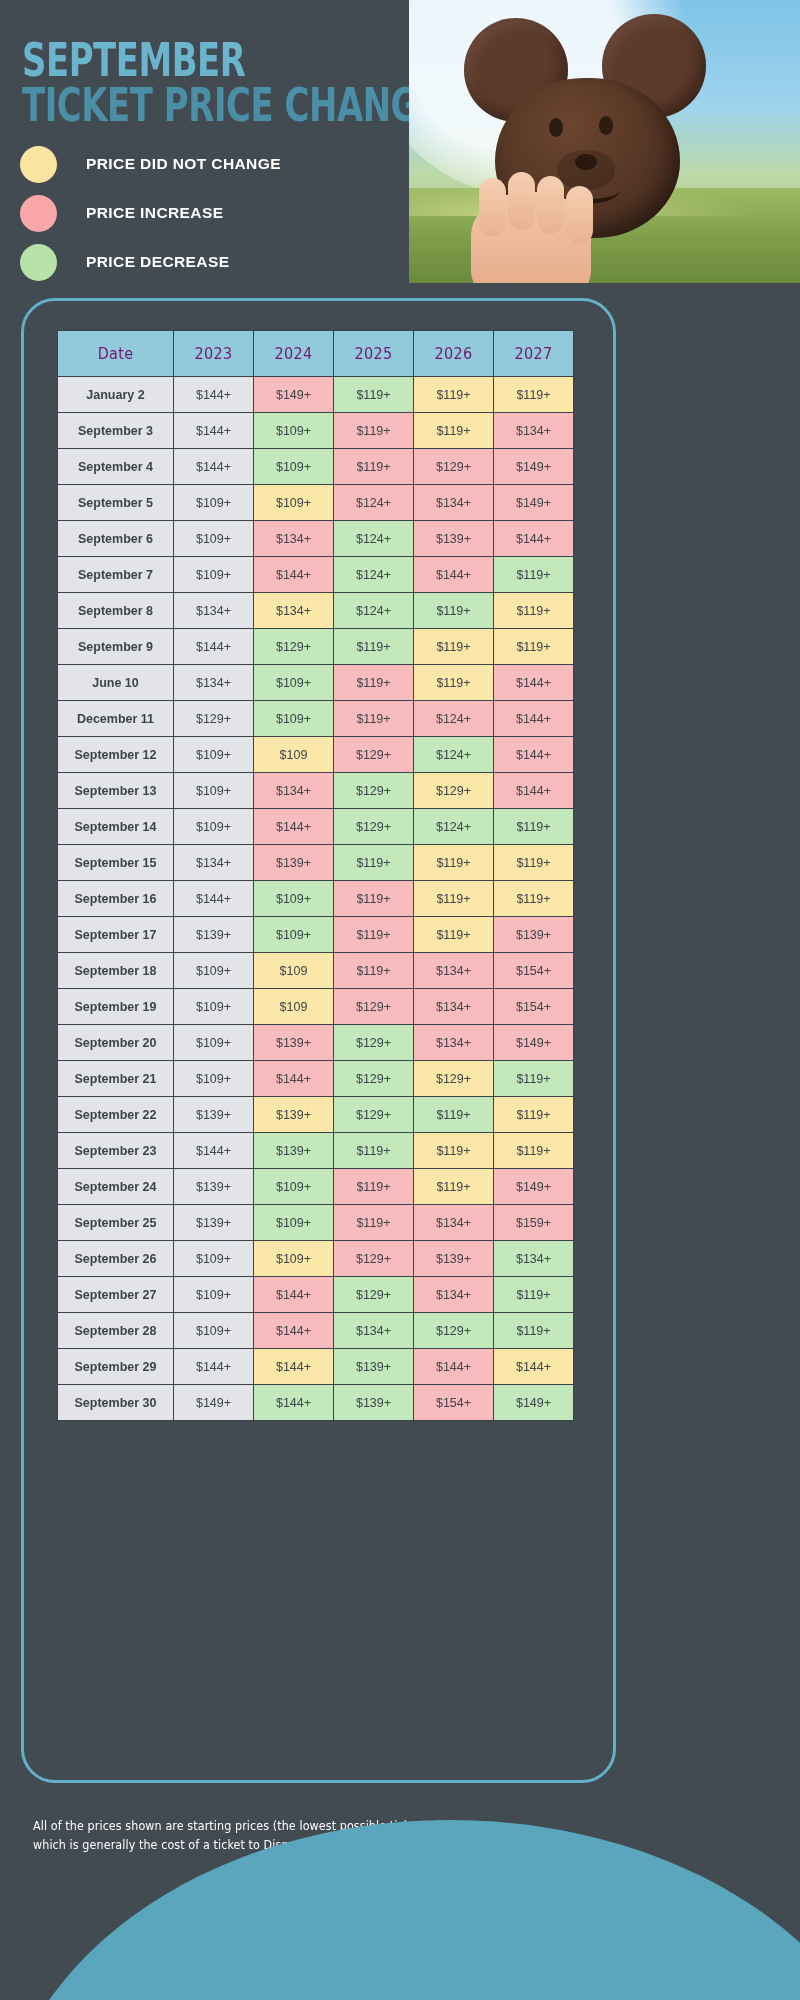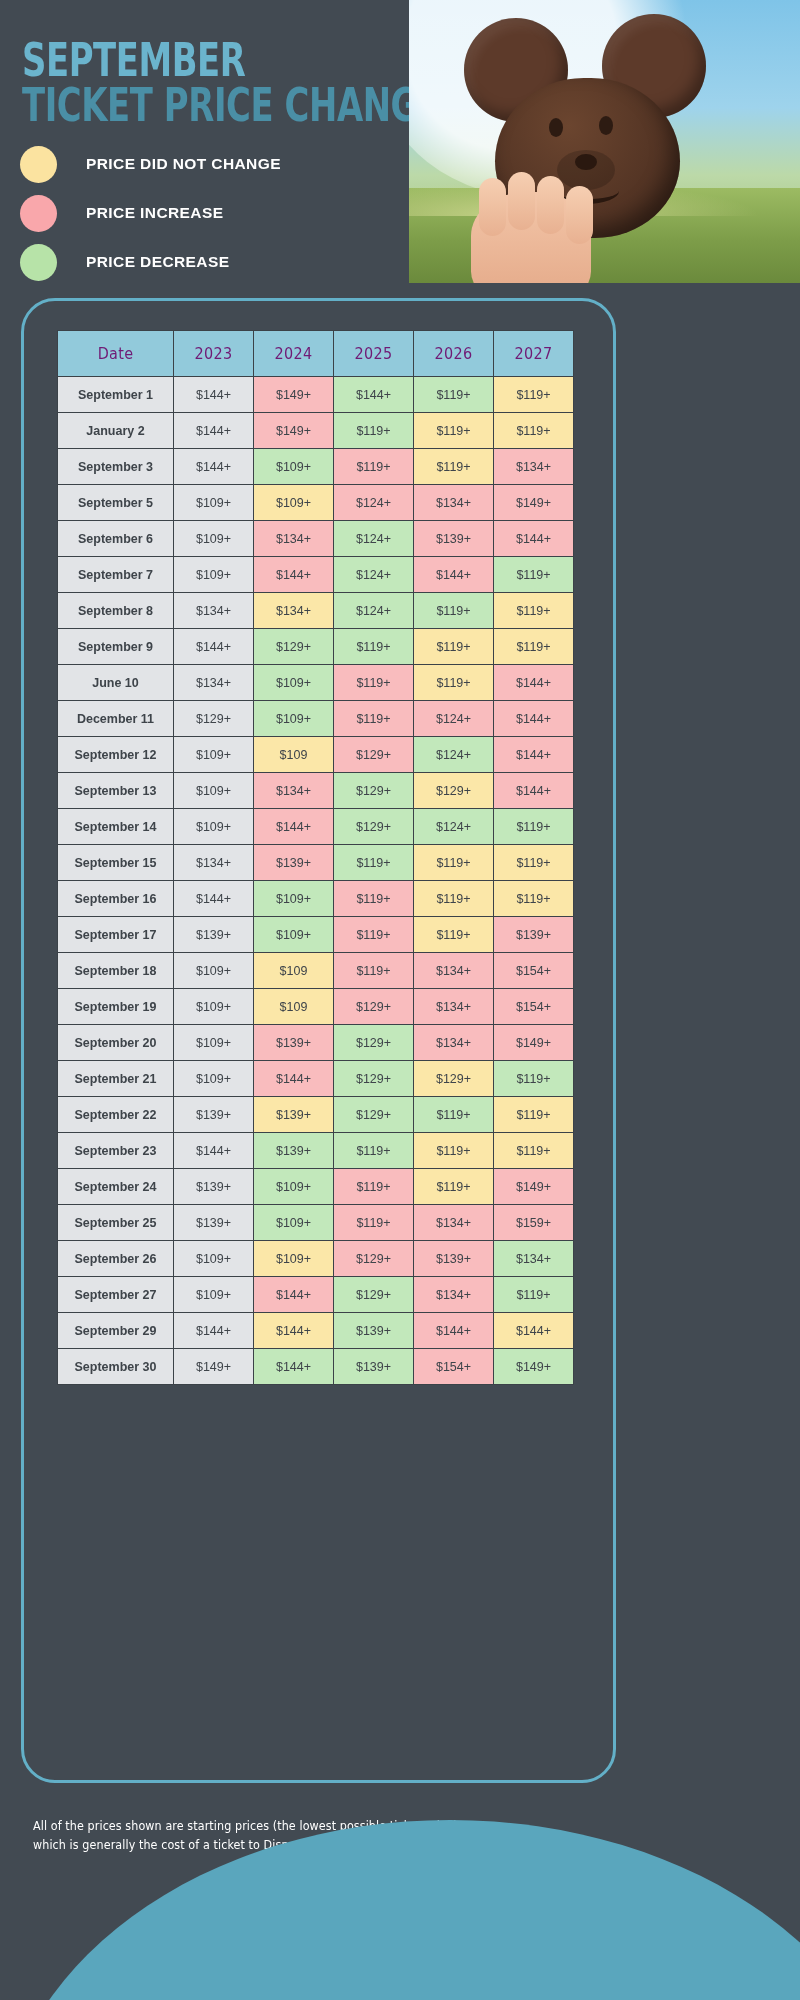--- a/index.html
+++ b/index.html
@@ -250,42 +250,42 @@
         <th>Date</th>
         <th>2023</th>
         <th>2024</th>
         <th>2025</th>
         <th>2026</th>
         <th>2027</th>
       </tr>
     </thead>
     <tbody>
         <tr>
-          <td class="date-cell">September 1</td>
+          <td class="date-cell">January 2</td>
           <td class="val">$144+</td>
           <td class="inc">$149+</td>
-          <td class="dec">$144+</td>
-          <td class="dec">$119+</td>
-          <td class="same">$119+</td>
-        </tr>
-        <tr>
-          <td class="date-cell">January 2</td>
-          <td class="val">$144+</td>
+          <td class="dec">$119+</td>
+          <td class="same">$119+</td>
+          <td class="same">$119+</td>
+        </tr>
+        <tr>
+          <td class="date-cell">September 3</td>
+          <td class="val">$144+</td>
+          <td class="dec">$109+</td>
+          <td class="inc">$119+</td>
+          <td class="same">$119+</td>
+          <td class="inc">$134+</td>
+        </tr>
+        <tr>
+          <td class="date-cell">September 4</td>
+          <td class="val">$144+</td>
+          <td class="dec">$109+</td>
+          <td class="inc">$119+</td>
+          <td class="inc">$129+</td>
           <td class="inc">$149+</td>
-          <td class="dec">$119+</td>
-          <td class="same">$119+</td>
-          <td class="same">$119+</td>
-        </tr>
-        <tr>
-          <td class="date-cell">September 3</td>
-          <td class="val">$144+</td>
-          <td class="dec">$109+</td>
-          <td class="inc">$119+</td>
-          <td class="same">$119+</td>
-          <td class="inc">$134+</td>
         </tr>
         <tr>
           <td class="date-cell">September 5</td>
           <td class="val">$109+</td>
           <td class="same">$109+</td>
           <td class="inc">$124+</td>
           <td class="inc">$134+</td>
           <td class="inc">$149+</td>
         </tr>
         <tr>
@@ -455,20 +455,28 @@
           <td class="inc">$129+</td>
           <td class="inc">$139+</td>
           <td class="dec">$134+</td>
         </tr>
         <tr>
           <td class="date-cell">September 27</td>
           <td class="val">$109+</td>
           <td class="inc">$144+</td>
           <td class="dec">$129+</td>
           <td class="inc">$134+</td>
+          <td class="dec">$119+</td>
+        </tr>
+        <tr>
+          <td class="date-cell">September 28</td>
+          <td class="val">$109+</td>
+          <td class="inc">$144+</td>
+          <td class="dec">$134+</td>
+          <td class="dec">$129+</td>
           <td class="dec">$119+</td>
         </tr>
         <tr>
           <td class="date-cell">September 29</td>
           <td class="val">$144+</td>
           <td class="same">$144+</td>
           <td class="dec">$139+</td>
           <td class="inc">$144+</td>
           <td class="same">$144+</td>
         </tr>

